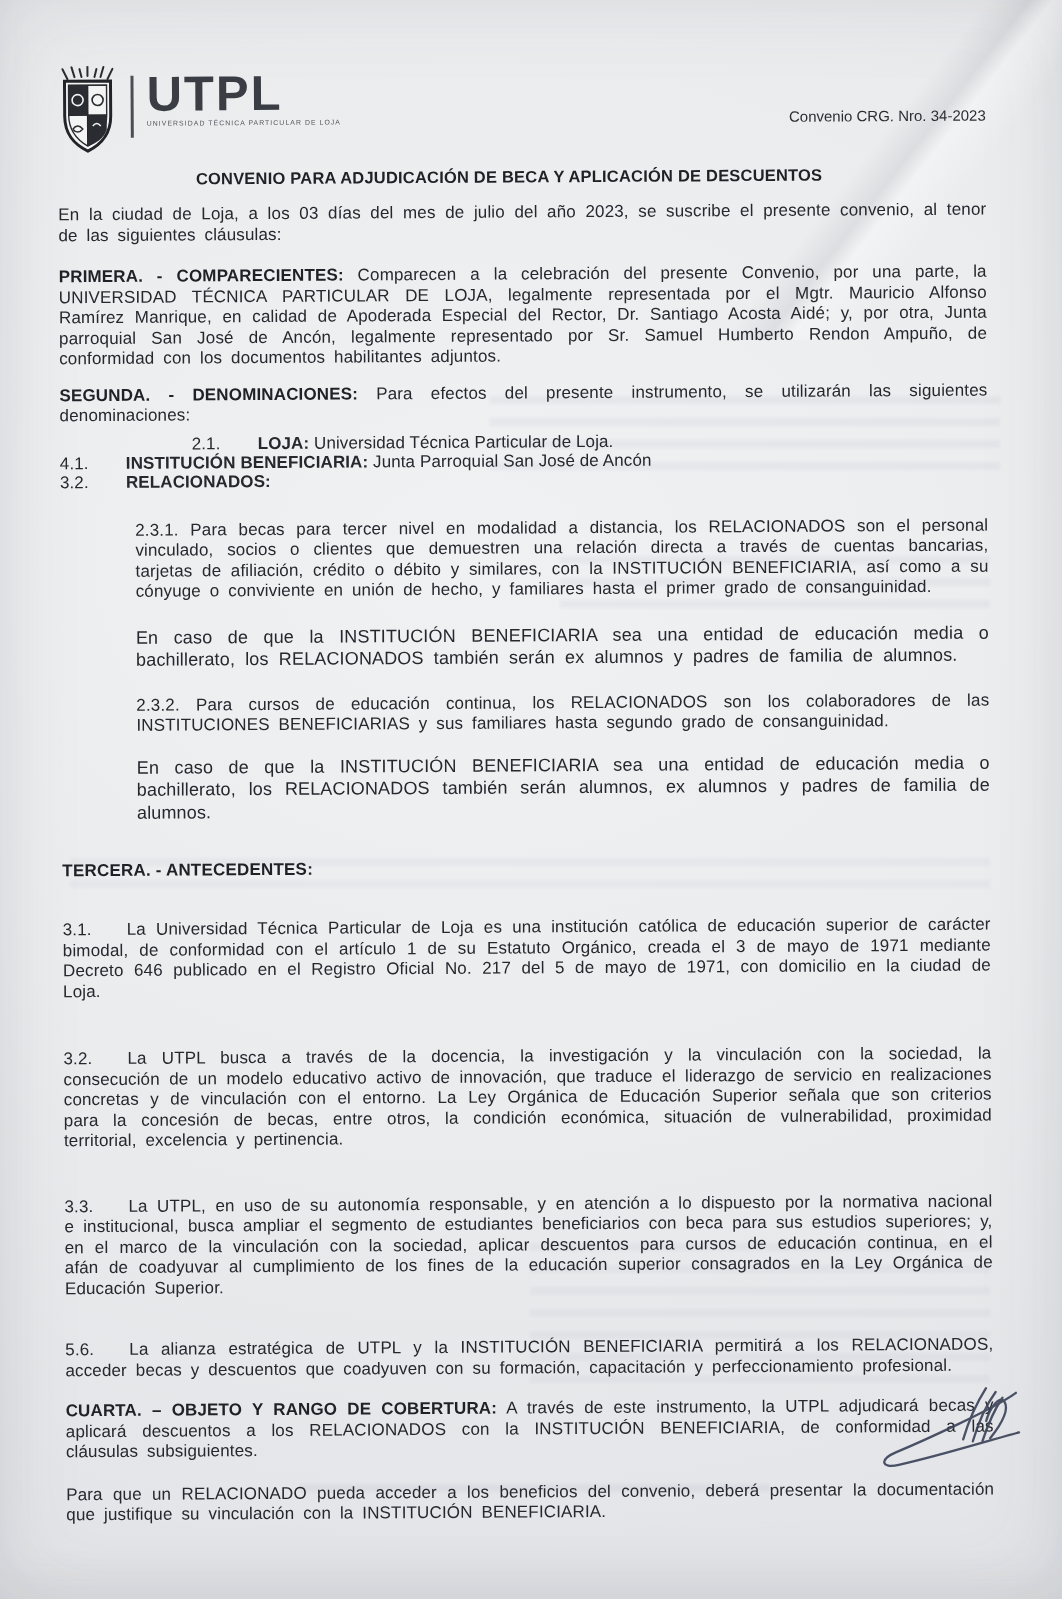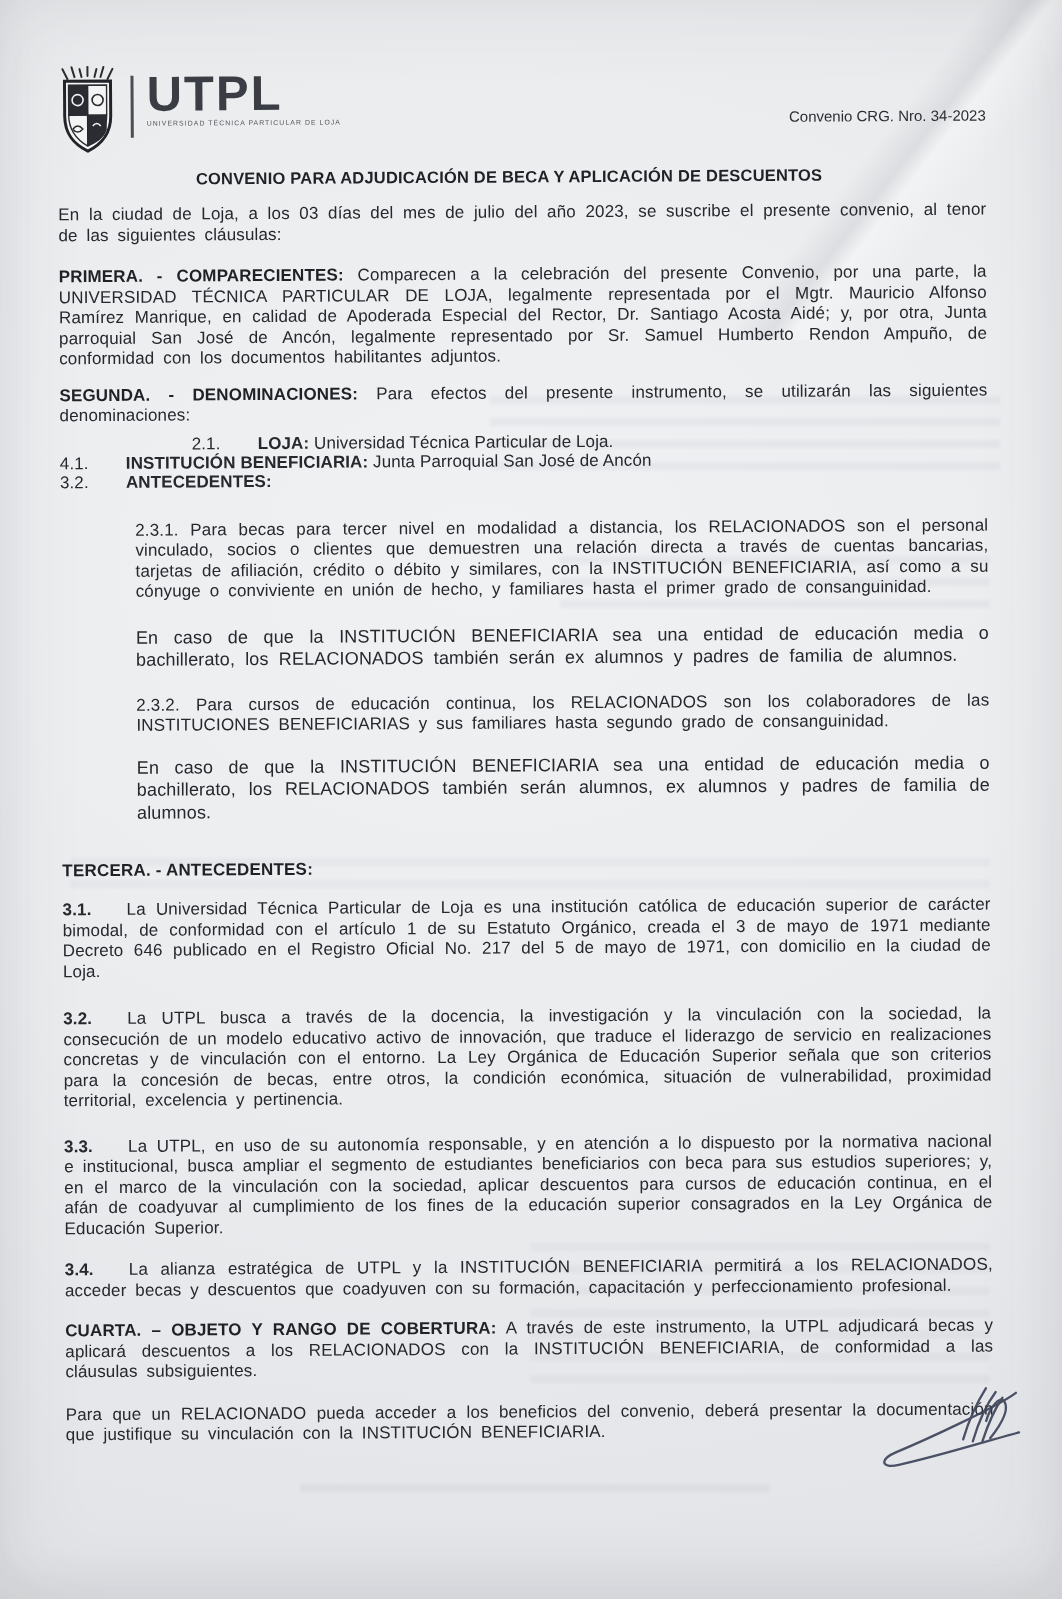--- a/index.html
+++ b/index.html
@@ -55,21 +55,21 @@
     font-size:17px;line-height:20.5px;letter-spacing:.15px;word-spacing:4px;
     text-align:justify;
   }
   .para b, .heading-b{font-weight:700;color:#1f2126;}
   .defs{margin:15px 77px 0 57px;font-size:17px;line-height:19px;letter-spacing:.1px;}
   .def-row{white-space:nowrap;}
   .def-num{display:inline-block;width:66px;font-weight:400;}
   .def-label{font-weight:700;}
   .indented{margin-left:132px;}
   .note{font-size:18px;line-height:22.5px;word-spacing:5px;}
-  .num{display:inline-block;width:64px;font-weight:700;}
+  .num{display:inline-block;width:64px;font-weight:400;margin-top:20px;}
   .section-heading{
     margin:37px 77px 0 57px;font-size:17px;font-weight:700;color:#1f2126;letter-spacing:.2px;
   }
   
   .signature{position:absolute;left:860px;top:1381px;width:156px;height:106px;}
   .signature svg{width:100%;height:100%;}
   
   .mt-c1{margin-top:21px;} .mt-c2{margin-top:8px;}
   .mt-231{margin-top:29px;} .mt-n1{margin-top:24px;}
   .mt-232{margin-top:24px;} .mt-n2{margin-top:20px;}
@@ -130,40 +130,40 @@
 
   <p class="para">En la ciudad de Loja, a los 03 días del mes de julio del año 2023, se suscribe el presente convenio, al tenor de las siguientes cláusulas:</p>
 
   <p class="para mt-c1"><b>PRIMERA. - COMPARECIENTES:</b> <span>Comparecen a la celebración del presente Convenio, por una parte, la UNIVERSIDAD TÉCNICA PARTICULAR DE LOJA, legalmente representada por el Mgtr. Mauricio Alfonso Ramírez Manrique, en calidad de Apoderada Especial del Rector, Dr. Santiago Acosta Aidé; y, por otra, Junta parroquial San José de Ancón, legalmente representado por Sr. Samuel Humberto Rendon Ampuño, de conformidad con los documentos habilitantes adjuntos.</span></p>
 
   <p class="para"><b>SEGUNDA. - DENOMINACIONES:</b> <span>Para efectos del presente instrumento, se utilizarán las siguientes denominaciones:</span></p>
 
   <div class="defs mt-c2">
     <div class="def-row"><span class="def-num"></span><span class="def-num" style="width:66px;" hidden=""></span><span><span class="def-num" style="width:66px;display:inline-block;">2.1.</span><span class="def-label">LOJA:</span> <span>Universidad Técnica Particular de Loja.</span></span></div>
     <div class="def-row"><span class="def-num">4.1.</span><span class="def-label">INSTITUCIÓN BENEFICIARIA:</span> <span>Junta Parroquial San José de Ancón</span></div>
-    <div class="def-row"><span class="def-num">3.2.</span><span class="def-label">ANTECEDENTES:</span> <span></span></div>
+    <div class="def-row"><span class="def-num">3.2.</span><span class="def-label">RELACIONADOS:</span> <span></span></div>
   </div>
 
   <p class="para indented mt-231">2.3.1. Para becas para tercer nivel en modalidad a distancia, los RELACIONADOS son el personal vinculado, socios o clientes que demuestren una relación directa a través de cuentas bancarias, tarjetas de afiliación, crédito o débito y similares, con la INSTITUCIÓN BENEFICIARIA, así como a su cónyuge o conviviente en unión de hecho, y familiares hasta el primer grado de consanguinidad.</p>
 
   <p class="para indented note mt-n1">En caso de que la INSTITUCIÓN BENEFICIARIA sea una entidad de educación media o bachillerato, los RELACIONADOS también serán ex alumnos y padres de familia de alumnos.</p>
 
   <p class="para indented mt-232">2.3.2. Para cursos de educación continua, los RELACIONADOS son los colaboradores de las INSTITUCIONES BENEFICIARIAS y sus familiares hasta segundo grado de consanguinidad.</p>
 
   <p class="para indented note mt-n2">En caso de que la INSTITUCIÓN BENEFICIARIA sea una entidad de educación media o bachillerato, los RELACIONADOS también serán alumnos, ex alumnos y padres de familia de alumnos.</p>
 
   <div class="section-heading">TERCERA. - ANTECEDENTES:</div>
 
   <p class="para mt-31"><span class="num">3.1.</span><span>La Universidad Técnica Particular de Loja es una institución católica de educación superior de carácter bimodal, de conformidad con el artículo 1 de su Estatuto Orgánico, creada el 3 de mayo de 1971 mediante Decreto 646 publicado en el Registro Oficial No. 217 del 5 de mayo de 1971, con domicilio en la ciudad de Loja.</span></p>
 
   <p class="para mt-32"><span class="num">3.2.</span><span>La UTPL busca a través de la docencia, la investigación y la vinculación con la sociedad, la consecución de un modelo educativo activo de innovación, que traduce el liderazgo de servicio en realizaciones concretas y de vinculación con el entorno. La Ley Orgánica de Educación Superior señala que son criterios para la concesión de becas, entre otros, la condición económica, situación de vulnerabilidad, proximidad territorial, excelencia y pertinencia.</span></p>
 
   <p class="para mt-33"><span class="num">3.3.</span><span>La UTPL, en uso de su autonomía responsable, y en atención a lo dispuesto por la normativa nacional e institucional, busca ampliar el segmento de estudiantes beneficiarios con beca para sus estudios superiores; y, en el marco de la vinculación con la sociedad, aplicar descuentos para cursos de educación continua, en el afán de coadyuvar al cumplimiento de los fines de la educación superior consagrados en la Ley Orgánica de Educación Superior.</span></p>
 
-  <p class="para mt-34"><span class="num">3.4.</span><span>La alianza estratégica de UTPL y la INSTITUCIÓN BENEFICIARIA permitirá a los RELACIONADOS, acceder becas y descuentos que coadyuven con su formación, capacitación y perfeccionamiento profesional.</span></p>
+  <p class="para mt-34"><span class="num">5.6.</span><span>La alianza estratégica de UTPL y la INSTITUCIÓN BENEFICIARIA permitirá a los RELACIONADOS, acceder becas y descuentos que coadyuven con su formación, capacitación y perfeccionamiento profesional.</span></p>
 
   <p class="para mt-c4"><b>CUARTA. – OBJETO Y RANGO DE COBERTURA:</b> <span>A través de este instrumento, la UTPL adjudicará becas y aplicará descuentos a los RELACIONADOS con la INSTITUCIÓN BENEFICIARIA, de conformidad a las cláusulas subsiguientes.</span></p>
 
   <p class="para mt-close">Para que un RELACIONADO pueda acceder a los beneficios del convenio, deberá presentar la documentación que justifique su vinculación con la INSTITUCIÓN BENEFICIARIA.</p>
 
   <div class="signature">
     <svg viewBox="0 0 160 110" fill="none">
       <g stroke="#3d4459" stroke-width="2.4" stroke-linecap="round" fill="none" opacity="0.92">
         <path d="M152,16 C130,32 54,66 27,77 C10,84 11,94 30,90 C72,81 128,64 155,57"></path>
         <path d="M97,64 C103,44 112,25 121,11"></path>

